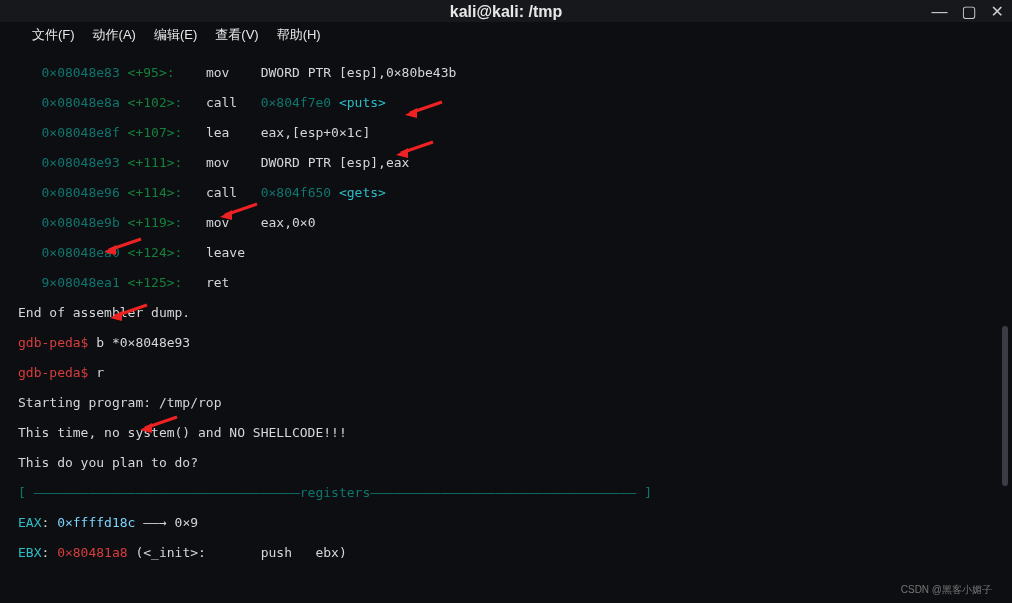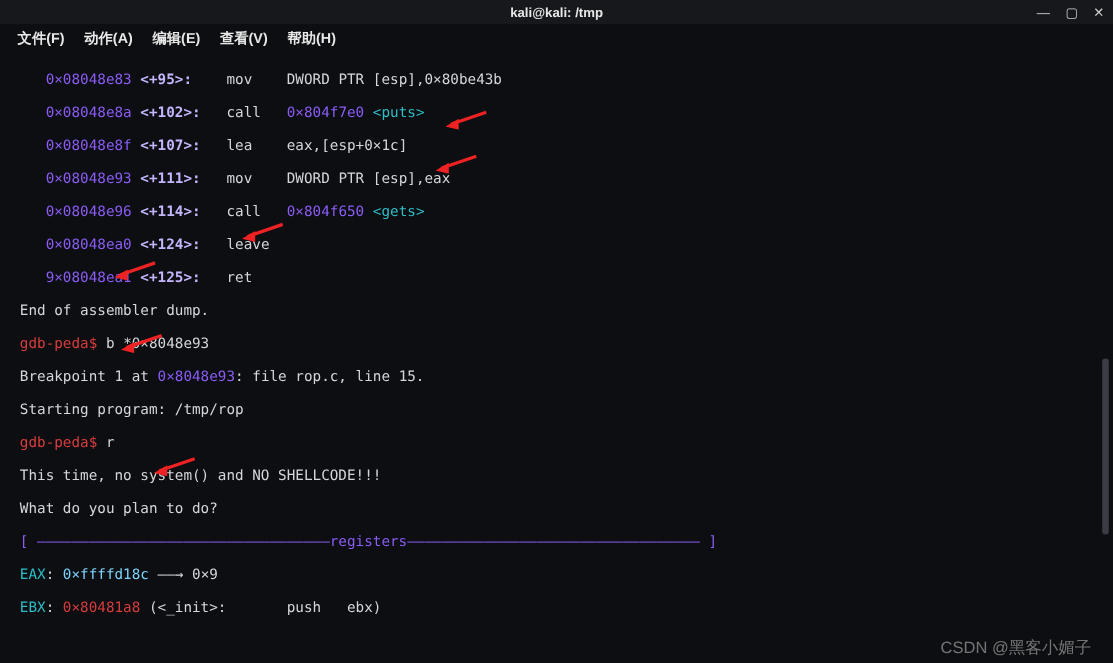--- a/index.html
+++ b/index.html
@@ -15,54 +15,54 @@
     position: relative;
   }
   .titlebar {
     height: 22px;
     background: #16181c;
     color: #e8e8e8;
     display: flex;
     align-items: center;
     justify-content: center;
     font-family: sans-serif;
-    font-size: 12px;
+    font-size: 16px;
     font-weight: bold;
     position: relative;
   }
   .titlebar .ctrls {
     position: absolute;
     right: 8px;
     display: flex;
     gap: 14px;
     font-weight: normal;
     color: #ccc;
   }
   .menubar {
     height: 24px;
     background: #0d0e11;
     display: flex;
     align-items: center;
     gap: 18px;
-    padding: 0 16px;
+    padding: 0 32px;
     color: #e8e8e8;
     font-family: sans-serif;
     font-size: 13px;
-    font-weight: bold;
+    font-weight: normal;
   }
   .menubar span { cursor: default; }
   .term {
     padding: 4px 8px 8px 18px;
     white-space: pre;
   }
   .ln { display: block; min-height: 15px; }
-  .blue  { color: #8b5cf6; }
+  .blue  { color: #0f766e; }
   .cyan  { color: #2cbec7; }
   .red   { color: #d83d3d; }
-  .grey  { color: #c4b5fd; font-weight: bold; }
+  .grey  { color: #15803d; }
   .yellow{ color: #7dd3fc; }
   .arrow {
     position: absolute;
     pointer-events: none;
   }
   .arrow svg { display:block; }
   .scrollbar {
     position: absolute;
     right: 0;
     top: 46px;
@@ -78,21 +78,21 @@
     height: 160px;
     background: #3a3d44;
     border-radius: 3px;
   }
   .watermark {
     position: absolute;
     right: 20px;
     bottom: 6px;
     color: rgba(200,200,200,0.55);
     font-family: sans-serif;
-    font-size: 15px;
+    font-size: 10px;
   }
 </style>
 </head>
 <body>
 
 <div class="titlebar">
   <span>kali@kali: /tmp</span>
   <div class="ctrls">
     <span>—</span>
     <span>▢</span>
@@ -107,29 +107,29 @@
   <span>查看(V)</span>
   <span>帮助(H)</span>
 </div>
 
 <div class="term">
 <span class="ln">   <span class="blue">0×08048e83</span> <span class="grey">&lt;+95&gt;:</span>    <span>mov</span>    <span>DWORD PTR [esp],0×80be43b</span></span>
 <span class="ln">   <span class="blue">0×08048e8a</span> <span class="grey">&lt;+102&gt;:</span>   <span>call</span>   <span class="blue">0×804f7e0</span> <span class="cyan">&lt;puts&gt;</span></span>
 <span class="ln">   <span class="blue">0×08048e8f</span> <span class="grey">&lt;+107&gt;:</span>   <span>lea</span>    <span>eax,[esp+0×1c]</span></span>
 <span class="ln">   <span class="blue">0×08048e93</span> <span class="grey">&lt;+111&gt;:</span>   <span>mov</span>    <span>DWORD PTR [esp],eax</span></span>
 <span class="ln">   <span class="blue">0×08048e96</span> <span class="grey">&lt;+114&gt;:</span>   <span>call</span>   <span class="blue">0×804f650</span> <span class="cyan">&lt;gets&gt;</span></span>
+<span class="ln">   <span class="blue">0×08048e9b</span> <span class="grey">&lt;+119&gt;:</span>   <span>mov</span>    <span>eax,0×0</span></span>
 <span class="ln">   <span class="blue">0×08048ea0</span> <span class="grey">&lt;+124&gt;:</span>   <span>leave</span></span>
 <span class="ln">   <span class="blue">9×08048ea1</span> <span class="grey">&lt;+125&gt;:</span>   <span>ret</span></span>
 <span class="ln">End of assembler dump.</span>
 <span class="ln"><span class="red">gdb-peda$</span> <span>b *0×8048e93</span></span>
-<span class="ln"><span>Breakpoint 1 at </span><span class="blue">0×8048e93</span><span>: file rop.c, line 15.</span></span>
+<span class="ln"><span class="red">gdb-peda$</span> <span>r</span></span>
 <span class="ln">Starting program: /tmp/rop</span>
-<span class="ln"><span class="red">gdb-peda$</span> <span>r</span></span>
 <span class="ln">This time, no system() and NO SHELLCODE!!!</span>
-<span class="ln">What do you plan to do?</span>
+<span class="ln">This do you plan to do?</span>
 <span class="ln blue"><span>[ </span><span>——————————————————————————————————</span><span>registers</span><span>—————————————————————————————————— ]</span></span>
 <span class="ln"><span class="cyan">EAX</span>: <span class="yellow">0×ffffd18c</span><span> ——→ </span><span>0×9</span></span>
 <span class="ln"><span class="cyan">EBX</span>: <span class="red">0×80481a8</span><span> (&lt;_init&gt;:       push   ebx)</span></span>
 
 
 
 
 
 
 

